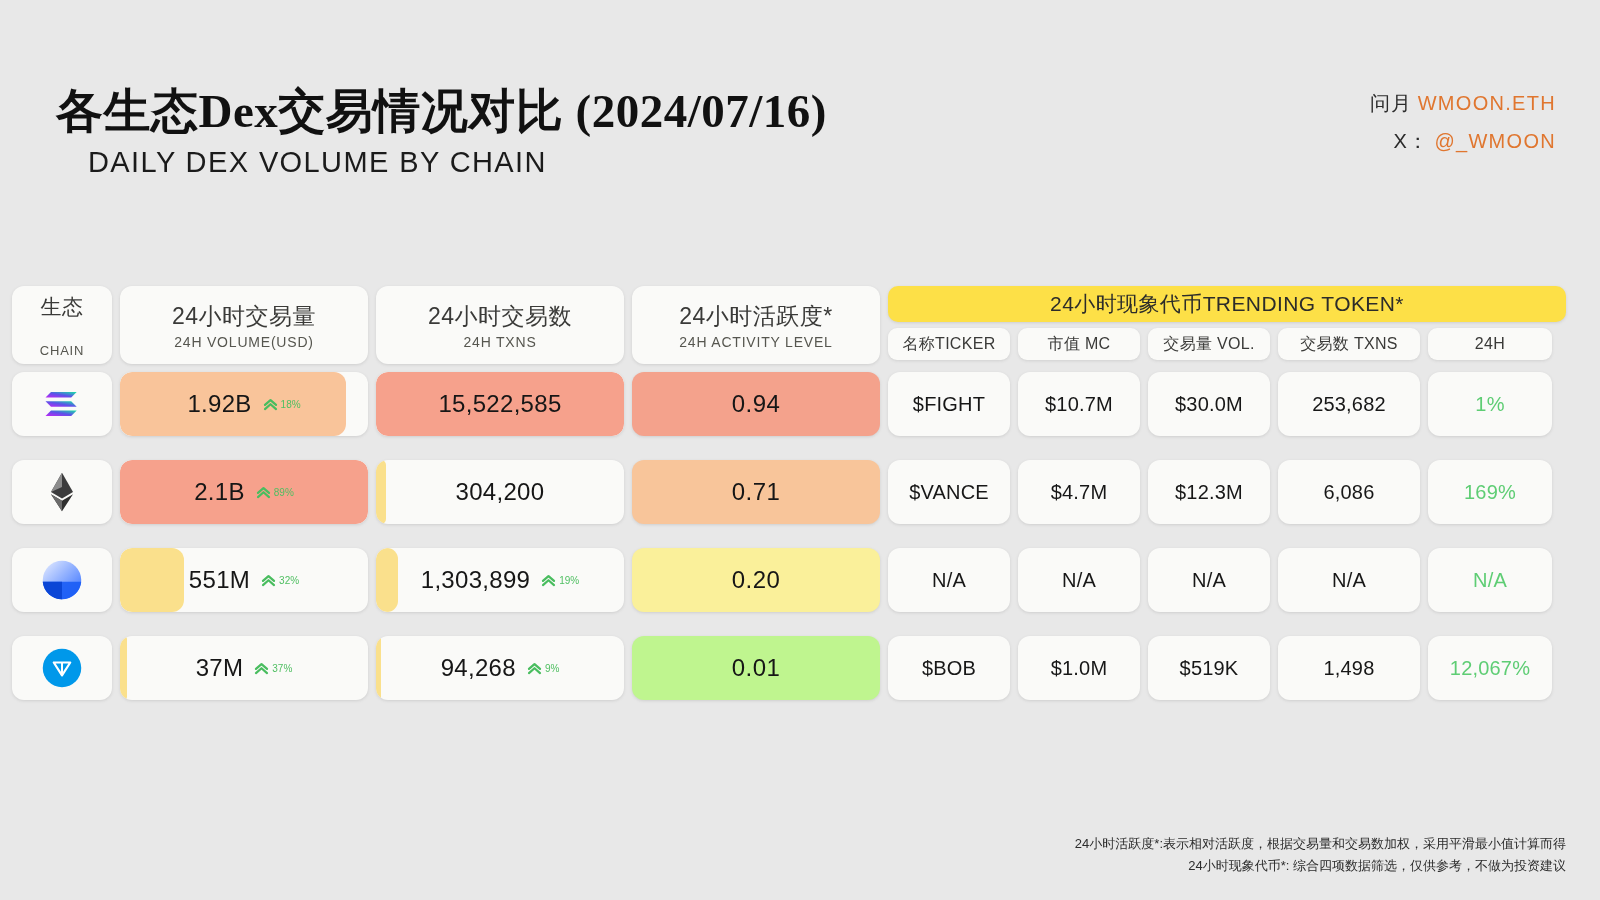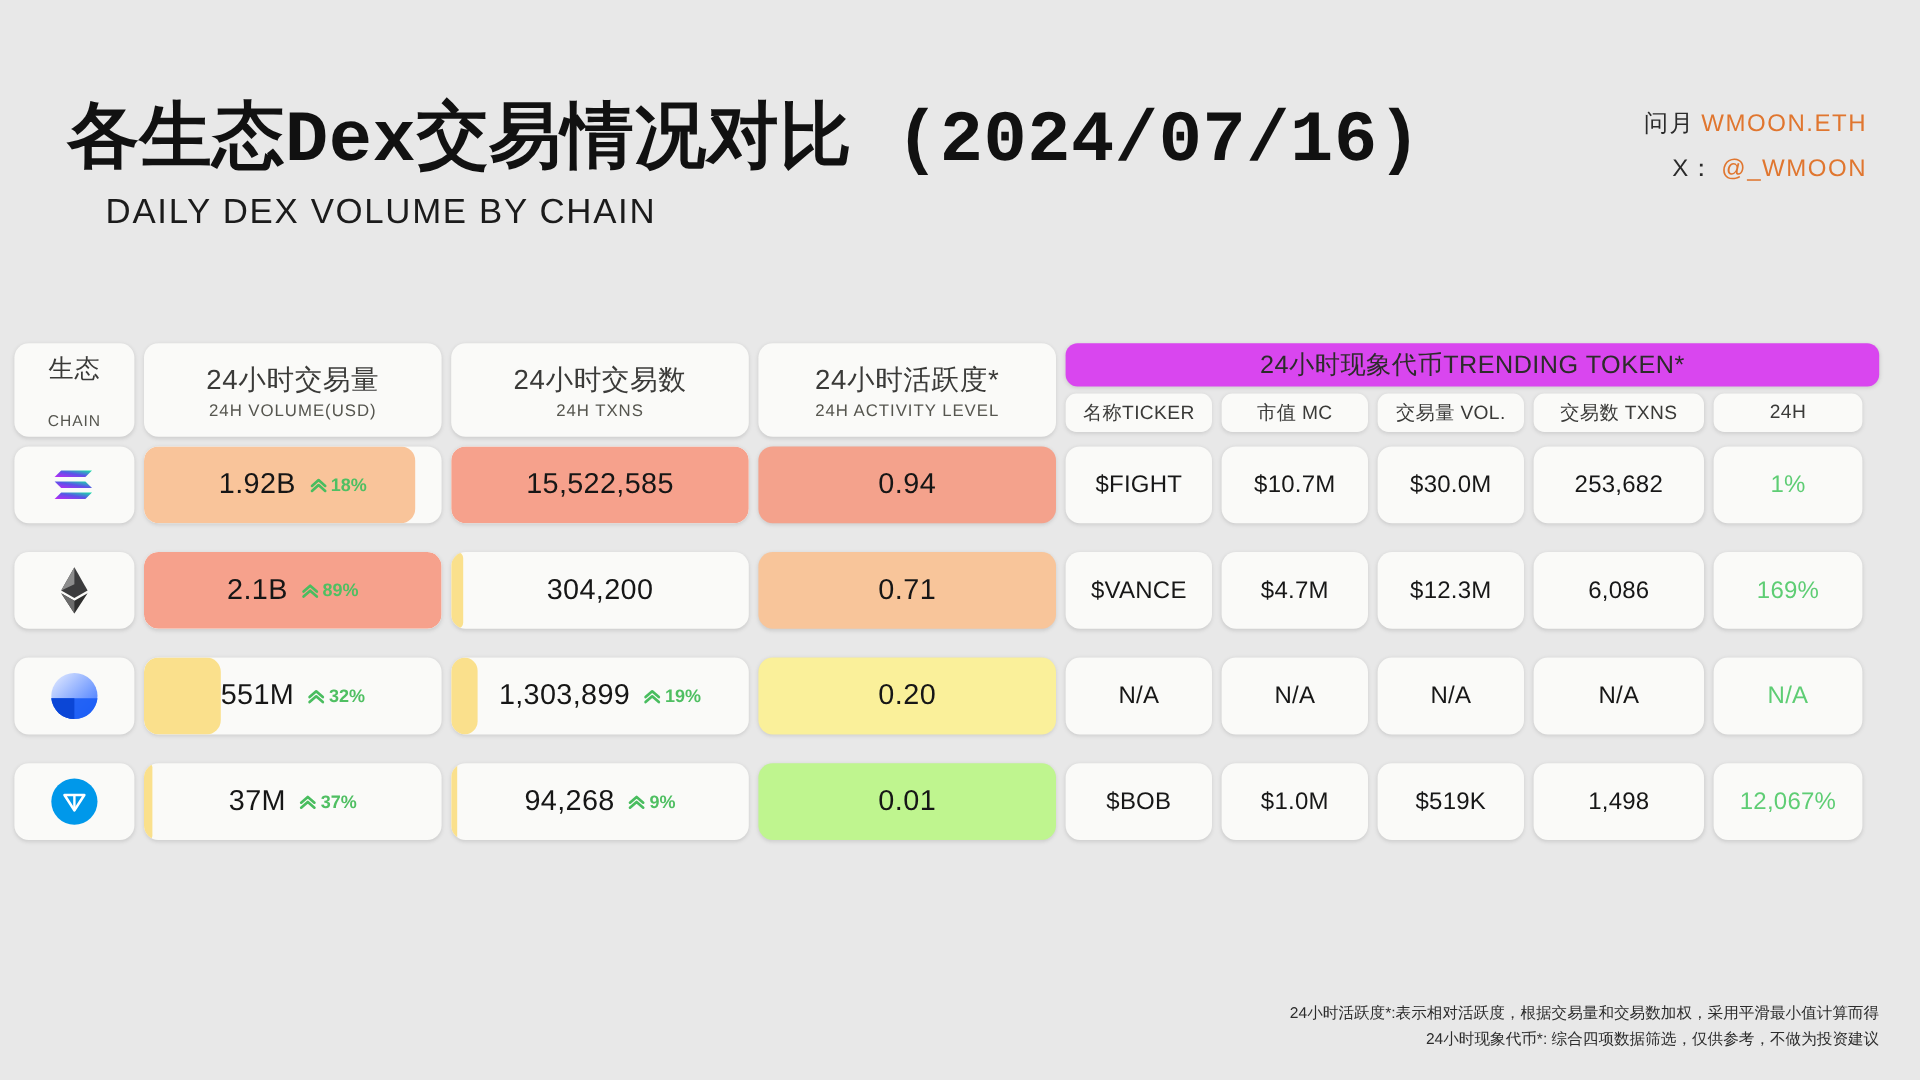--- a/index.html
+++ b/index.html
@@ -8,22 +8,22 @@
     background: #e8e8e8;
     font-family: "Liberation Sans", sans-serif;
     overflow: hidden;
   }
   .page { position: relative; width: 1600px; height: 900px; }
 
   
   .header { position: absolute; left: 0; top: 0; width: 1600px; height: 250px; }
   .title-block { position: absolute; left: 56px; top: 84px; }
   .title-cn {
-    font-family: Liberation Mono, monospace;
-    font-size: 60px; font-weight: 700; color: #111; letter-spacing: .5px;
+    font-family: Liberation Serif, serif;
+    font-size: 47px; font-weight: 700; color: #111; letter-spacing: .5px;
     white-space: nowrap; line-height: 1.15;
   }
   .title-en {
     margin-top: 8px; margin-left: 32px;
     font-size: 29px; font-weight: 400; color: #1b1b1b;
     letter-spacing: 1.4px; white-space: nowrap;
   }
   .brand { position: absolute; right: 44px; top: 84px; text-align: right; line-height: 1.9; }
   .brand-row { font-size: 20px; white-space: nowrap; }
   .brand-cn { color: #2b2b2b; letter-spacing: 1px; }
@@ -57,21 +57,21 @@
   .hrow { height: 78px; }
   .hcell { flex-direction: column; gap: 2px; }
   .h-cn { font-size: 23px; color: #3a3a38; letter-spacing: .5px; white-space: nowrap; }
   .h-en { font-size: 14px; color: #56564f; letter-spacing: .8px; white-space: nowrap; }
   .chain-h .h-cn { font-size: 21px; }
   .chain-h .h-en { font-size: 13px; margin-top: 20px; }
 
   
   .trend-group { flex: 1 1 auto; display: flex; flex-direction: column; gap: 6px; }
   .trend-title {
-    height: 36px; background: #d946ef; border-radius: 10px;
+    height: 36px; background: #fde047; border-radius: 10px;
     box-shadow: 0 1px 3px rgba(120,120,120,.22);
     display: flex; align-items: center; justify-content: center;
     font-size: 21px; color: #2c2c2a; letter-spacing: .4px; white-space: nowrap;
   }
   .trend-subrow { display: flex; gap: 8px; height: 32px; }
   .trend-sub {
     background: #fafaf8; border-radius: 9px;
     box-shadow: 0 1px 3px rgba(120,120,120,.2);
     display: flex; align-items: center; justify-content: center;
     font-size: 16px; color: #3a3a38; letter-spacing: .3px; white-space: nowrap;
@@ -90,21 +90,21 @@
     border-radius: 12px;
   }
   .cellval {
     position: relative; z-index: 2;
     display: flex; align-items: center; justify-content: center;
     gap: 10px; width: 100%;
   }
   .num { font-size: 24px; color: #161616; letter-spacing: .3px; white-space: nowrap; }
   .delta { display: inline-flex; align-items: center; gap: 2px; white-space: nowrap; }
   .chev { display: inline-block; width: 17px; height: 17px; }
-  .pct { font-size: 15px; color: #4fbf62; font-weight: 700; }
+  .pct { font-size: 10px; color: #4fbf62; font-weight: 400; }
 
   .actval { font-size: 24px; color: #161616; letter-spacing: .4px; }
   .tval { font-size: 20px; color: #171717; letter-spacing: .2px; white-space: nowrap; }
   .tval.green { color: #5ecd74; }
 
   
   .footnote {
     position: absolute; right: 34px; bottom: 24px;
     text-align: right; line-height: 1.65;
   }

